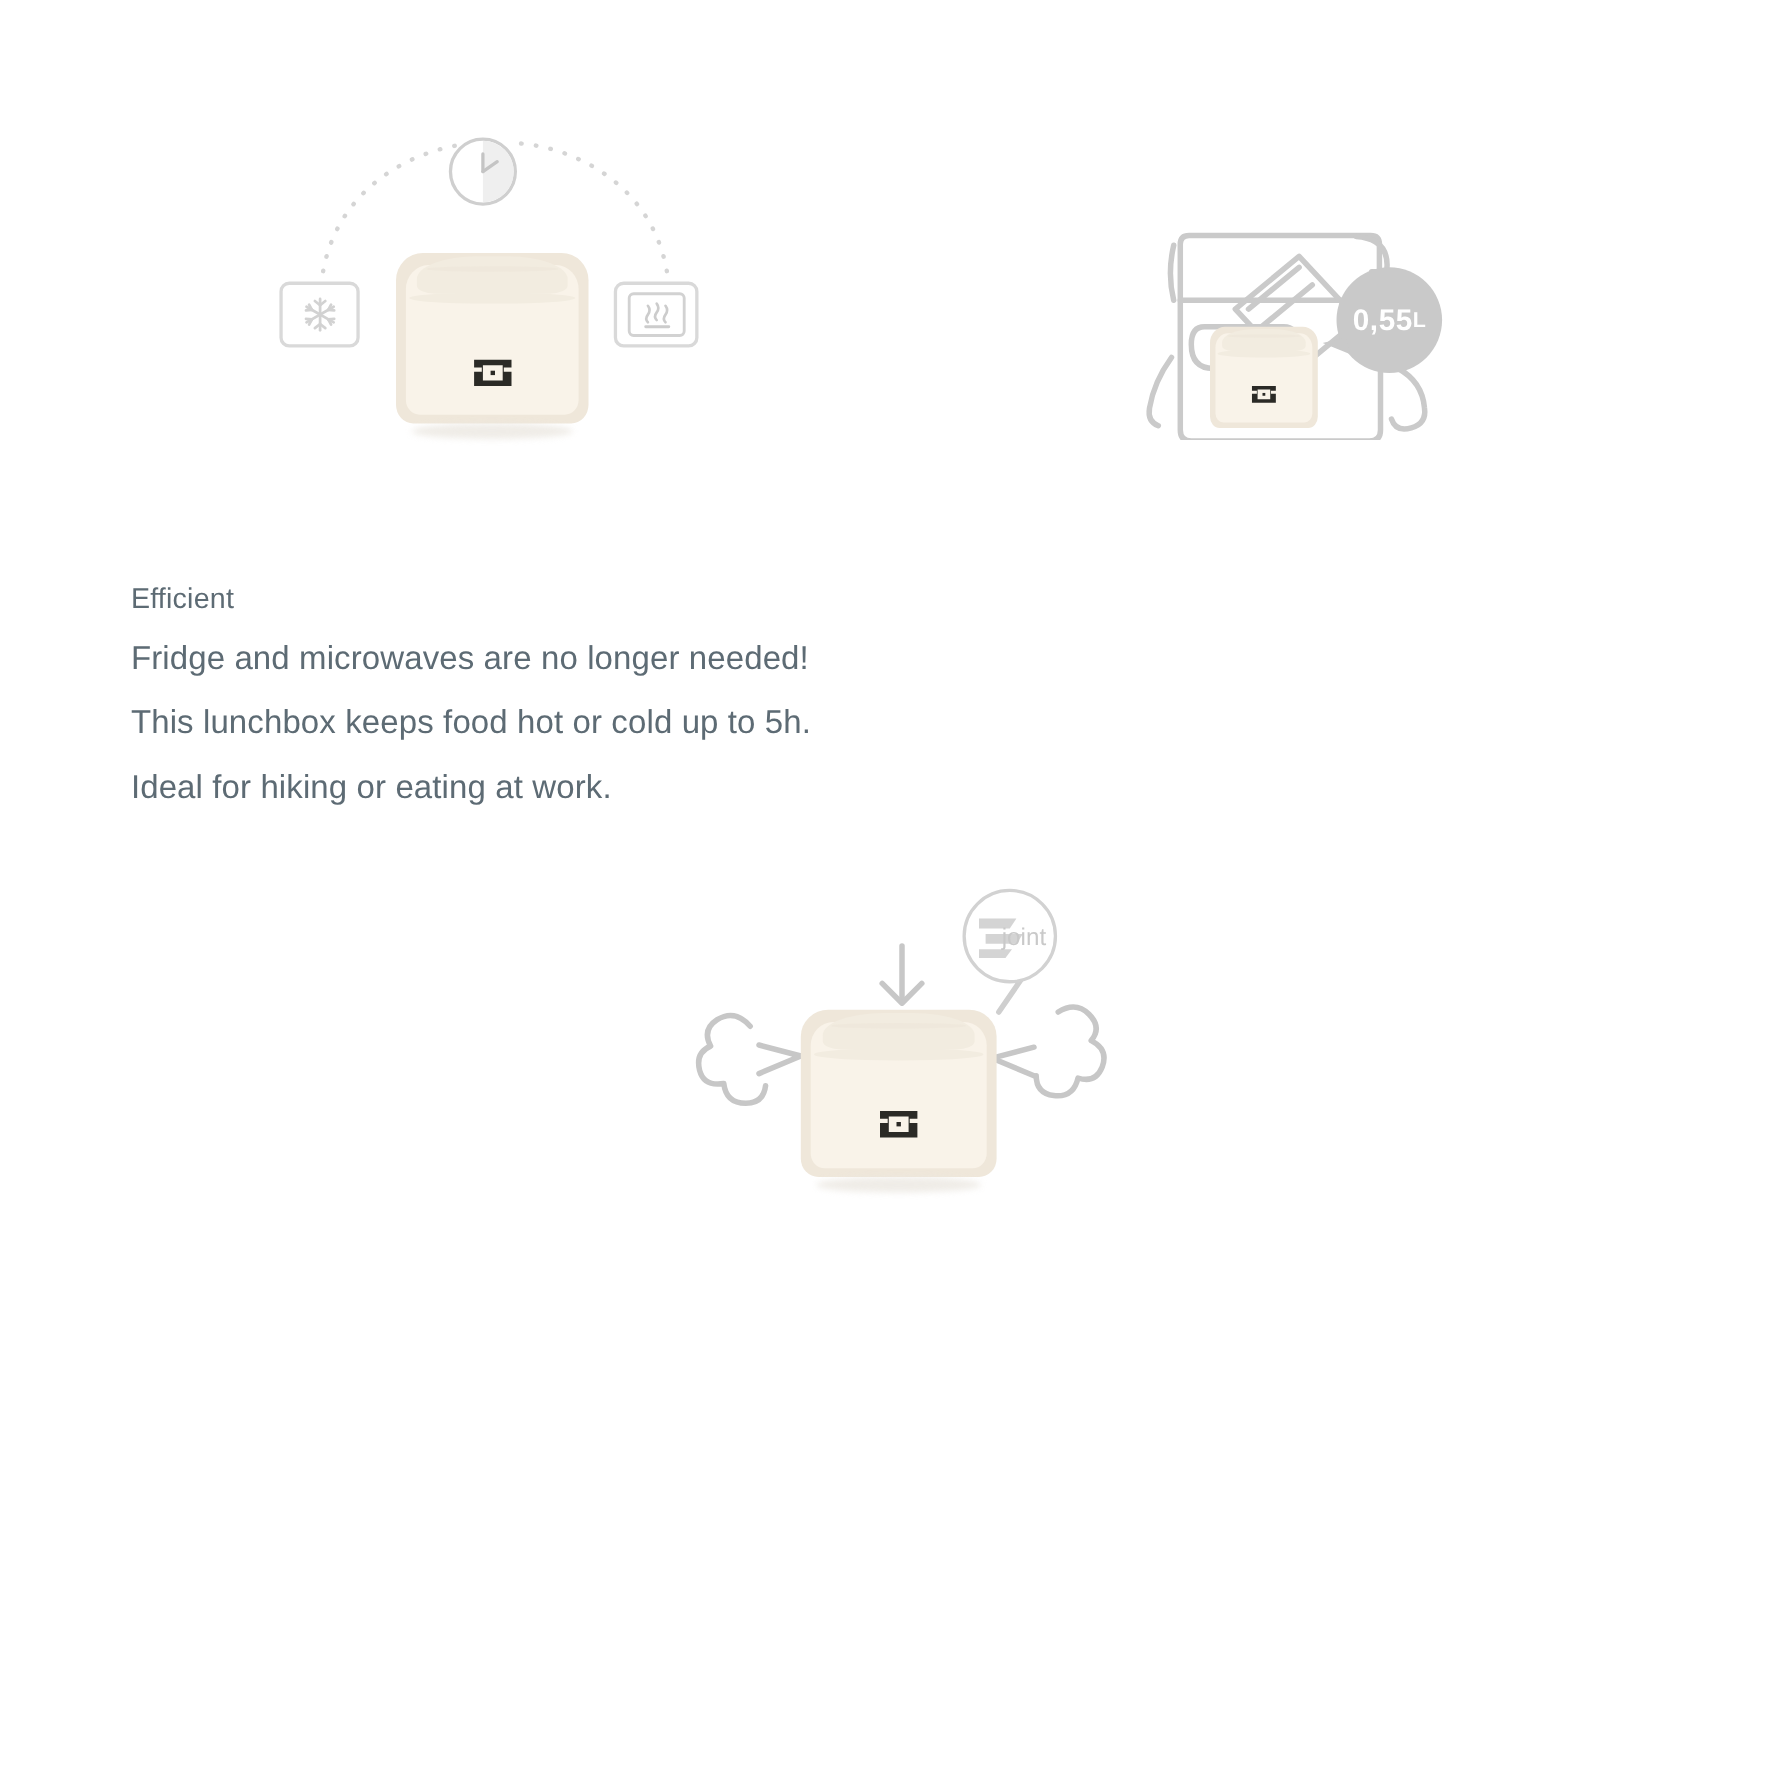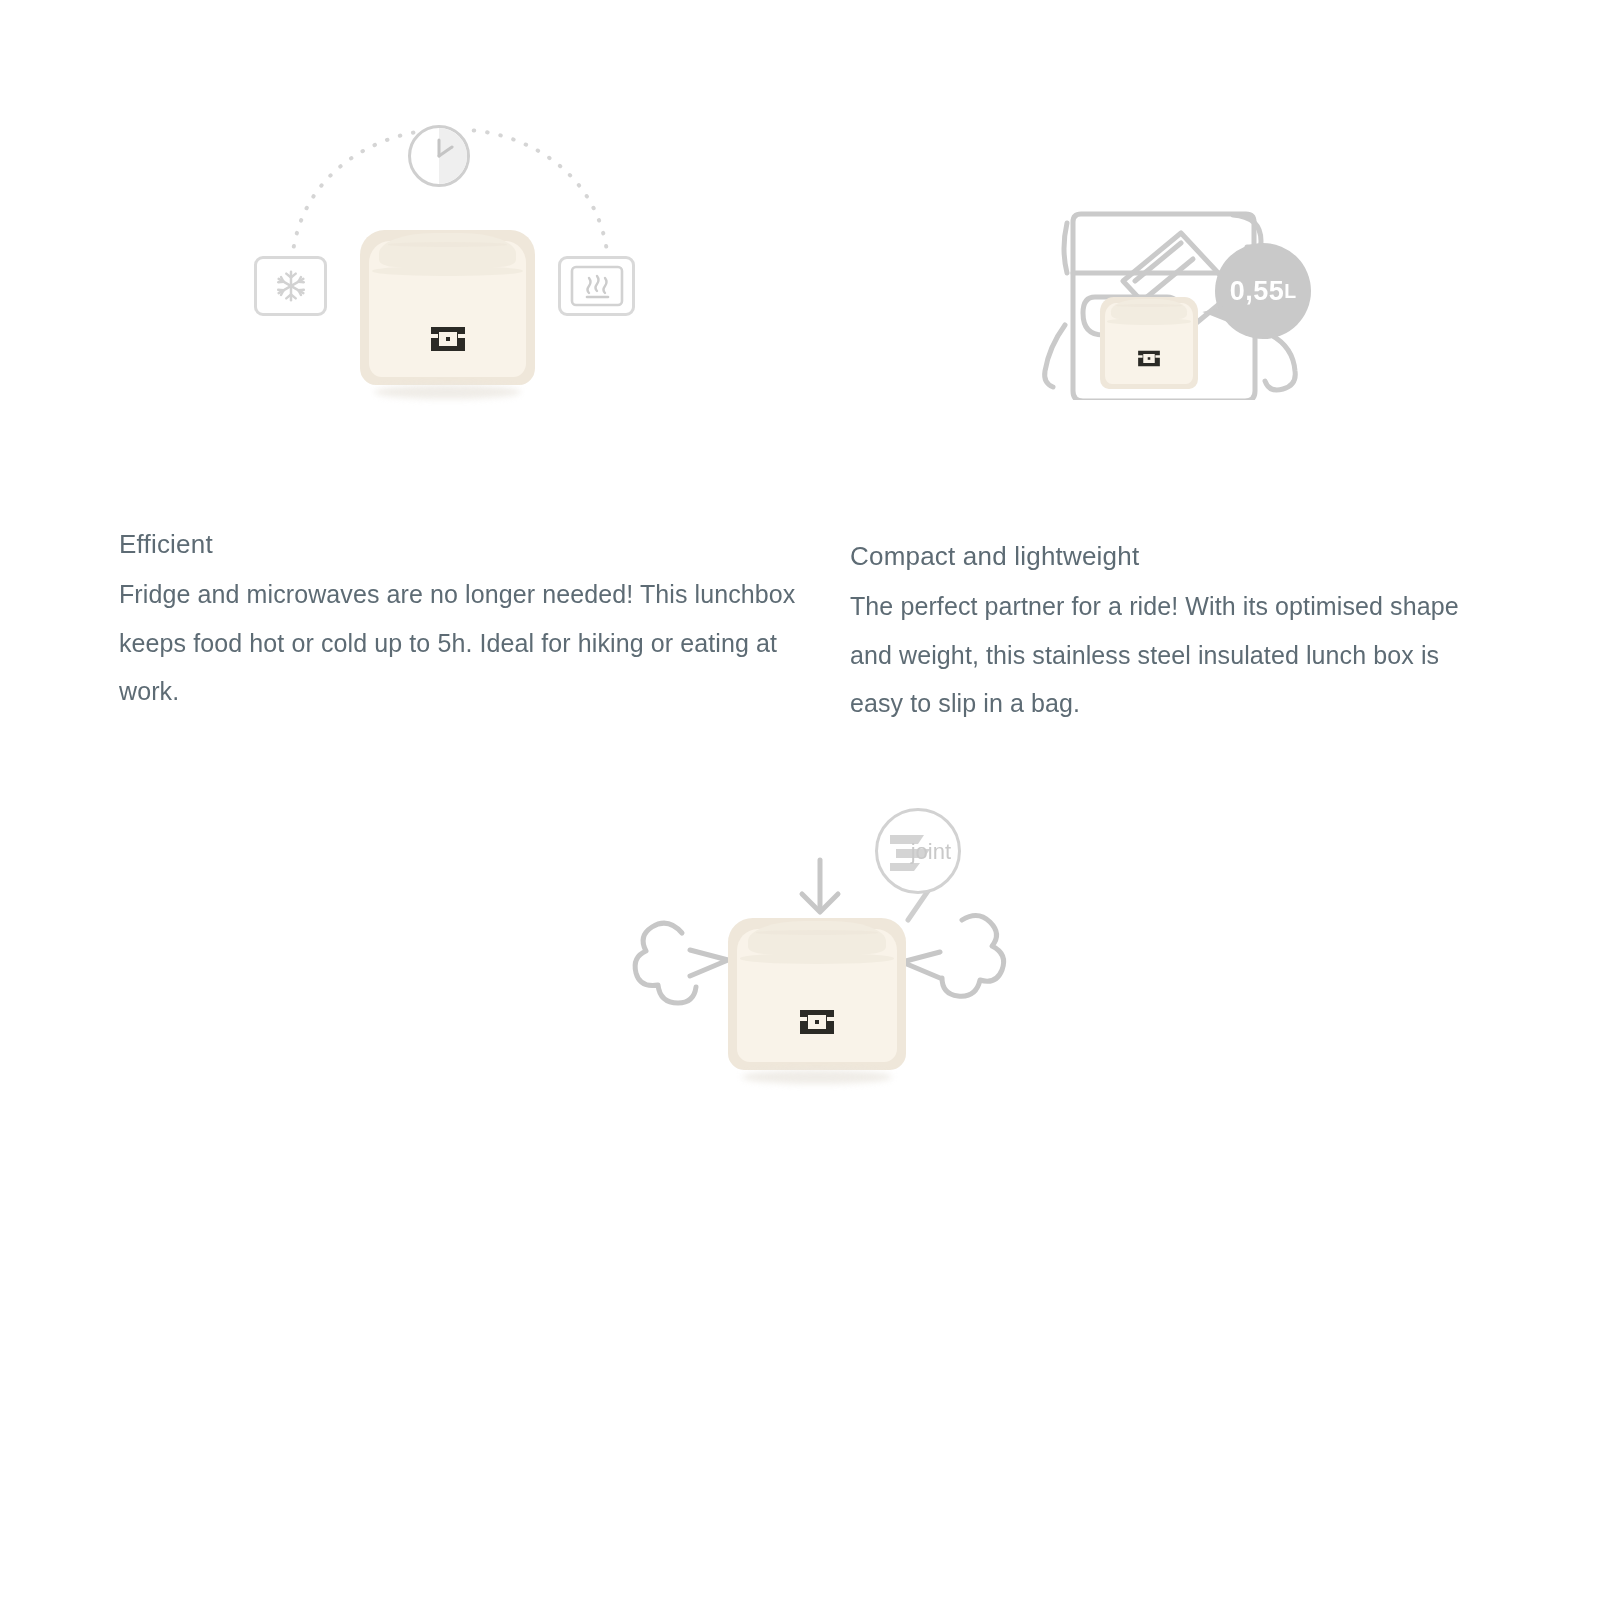--- a/index.html
+++ b/index.html
@@ -152,21 +152,21 @@
     margin: 0 0 8px 0;
     font-weight: 400;
     font-size: 26px;
     line-height: 1.3;
     color: #5d6b74;
     letter-spacing: .2px;
   }
   .feature p {
     margin: 0;
     font-weight: 400;
-    font-size: 25px;
+    font-size: 30px;
     line-height: 1.95;
     color: #5d6b74;
     letter-spacing: .1px;
   }
 </style>
 </head>
 <body>
 
 <div class="page">
 
@@ -329,19 +329,15 @@
         </svg>
       </div>
     </div>
   </div>
 
   <div class="feature" style="left:119px; top:528px; width:680px;">
     <h3>Efficient</h3>
     <p>Fridge and microwaves are no longer needed! This lunchbox keeps food hot or cold up to 5h. Ideal for hiking or eating at work.</p>
   </div>
 
-  <div class="feature" style="left:850px; top:540px; width:640px;">
-    <h3>Compact and lightweight</h3>
-    <p>The perfect partner for a ride! With its optimised shape and weight, this stainless steel insulated lunch box is easy to slip in a bag.</p>
-  </div>
 
 
 </div>
 
 </body></html>

